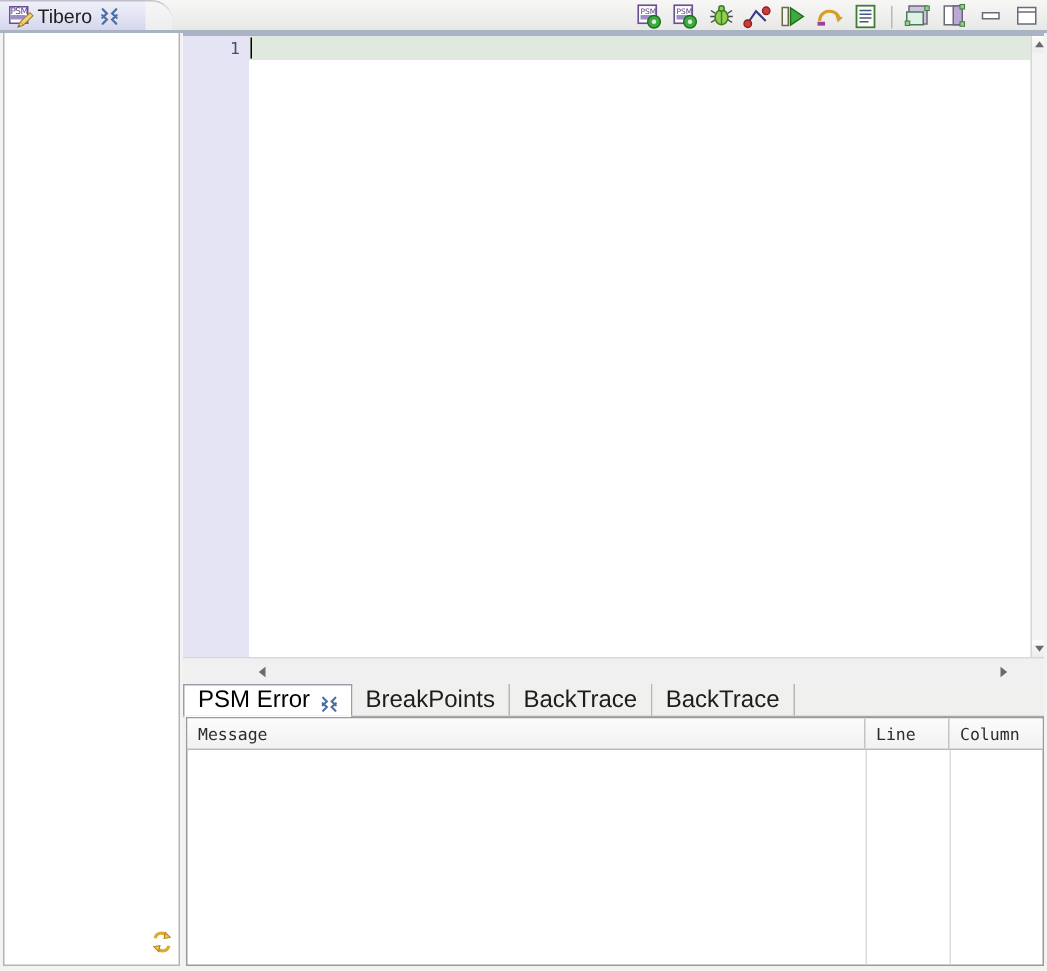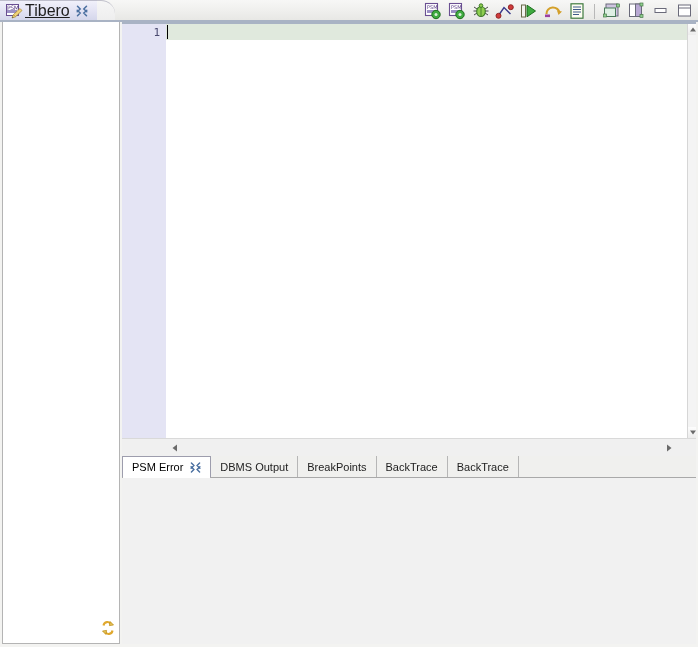--- a/index.html
+++ b/index.html
@@ -89,24 +89,23 @@
     width: 10px; height: 3px;
     background: #9b8fc4;
   }
   .pencil {
     position: absolute;
     left: 5px; top: 5px;
     width: 12px; height: 11px;
     transform: rotate(0deg);
   }
   #editor-tab-label {
-    font-size: 16px;
+    font-size: 13px;
     color: #1d1d1d;
     white-space: nowrap;
-    text-decoration: underline;
   }
   #editor-tab-close {
     margin-left: 6px;
     width: 12px; height: 12px;
     position: relative;
     flex: 0 0 auto;
   }
   .xmark {
     position: absolute;
     left: 0; top: 0;
@@ -253,21 +252,21 @@
     box-sizing: border-box;
     display: flex;
     align-items: stretch;
   }
   .btab {
     height: 21px;
     box-sizing: border-box;
     display: flex;
     align-items: center;
     padding: 0 9px;
-    font-size: 11px;
+    font-size: 16px;
     color: #1d1d1d;
     white-space: nowrap;
     background: #f0f0ee;
     border-right: 1px solid #b6b6b6;
     position: relative;
   }
   .btab.active {
     background: #ffffff;
     border-top: 1px solid #9d9dad;
     border-left: 1px solid #9d9dad;
@@ -541,36 +540,42 @@
 
     <div class="btab active">
       <span>PSM Error</span>
       <span class="btab-close">
         <svg viewBox="0 0 11 11" width="11" height="11">
           <path d="M1.4 1.1 L3.9 3.6 L1.1 6.2 M9.6 1.1 L7.1 3.6 L9.9 6.2 M1.4 9.9 L3.9 7.4 L1.1 4.8 M9.6 9.9 L7.1 7.4 L9.9 4.8" fill="none" stroke="#4a6fa0" stroke-width="1.4" stroke-linecap="round"></path>
         </svg>
       </span>
     </div>
 
-    <div class="btab">
-      <span>DBMS Output</span>
-    </div>
 
     <div class="btab">
       <span>BreakPoints</span>
     </div>
 
     <div class="btab">
       <span>BackTrace</span>
     </div>
 
     <div class="btab">
       <span>BackTrace</span>
     </div>
 
     <div class="btab btab-filler"></div>
   </div>
 
+  <div id="table-wrap">
+    <div id="table-header">
+      <div class="th" id="th-message">Message</div>
+      <div class="th" id="th-line">Line</div>
+      <div class="th" id="th-column">Column</div>
+    </div>
+    <div class="colsep" id="colsep1"></div>
+    <div class="colsep" id="colsep2"></div>
+  </div>
 
 </div>
 
 <div id="right-edge"></div>
 <div id="bottom-edge"></div>
 
 </body></html>

